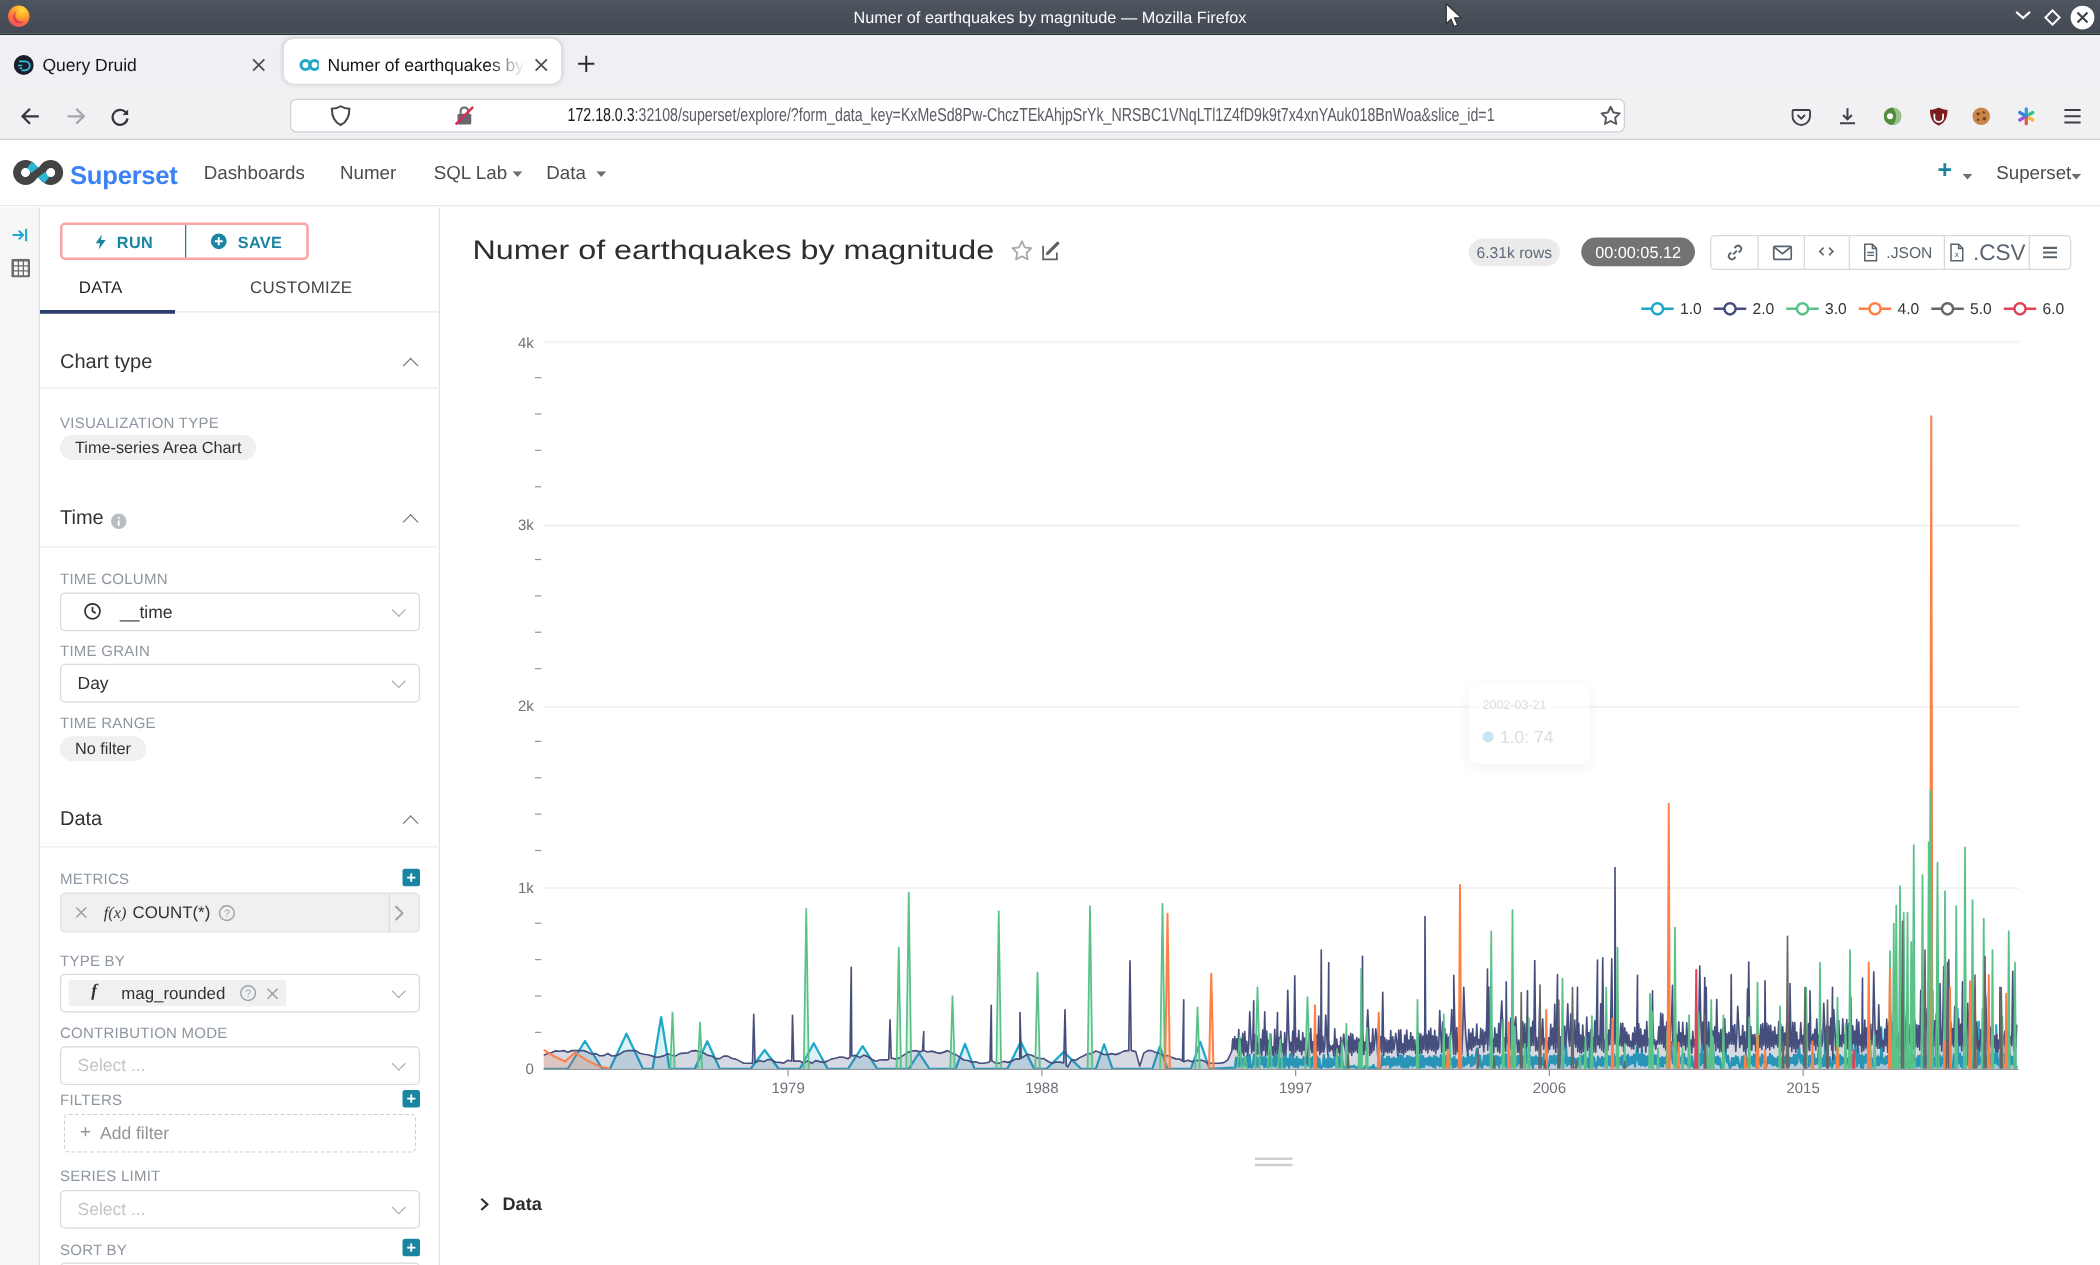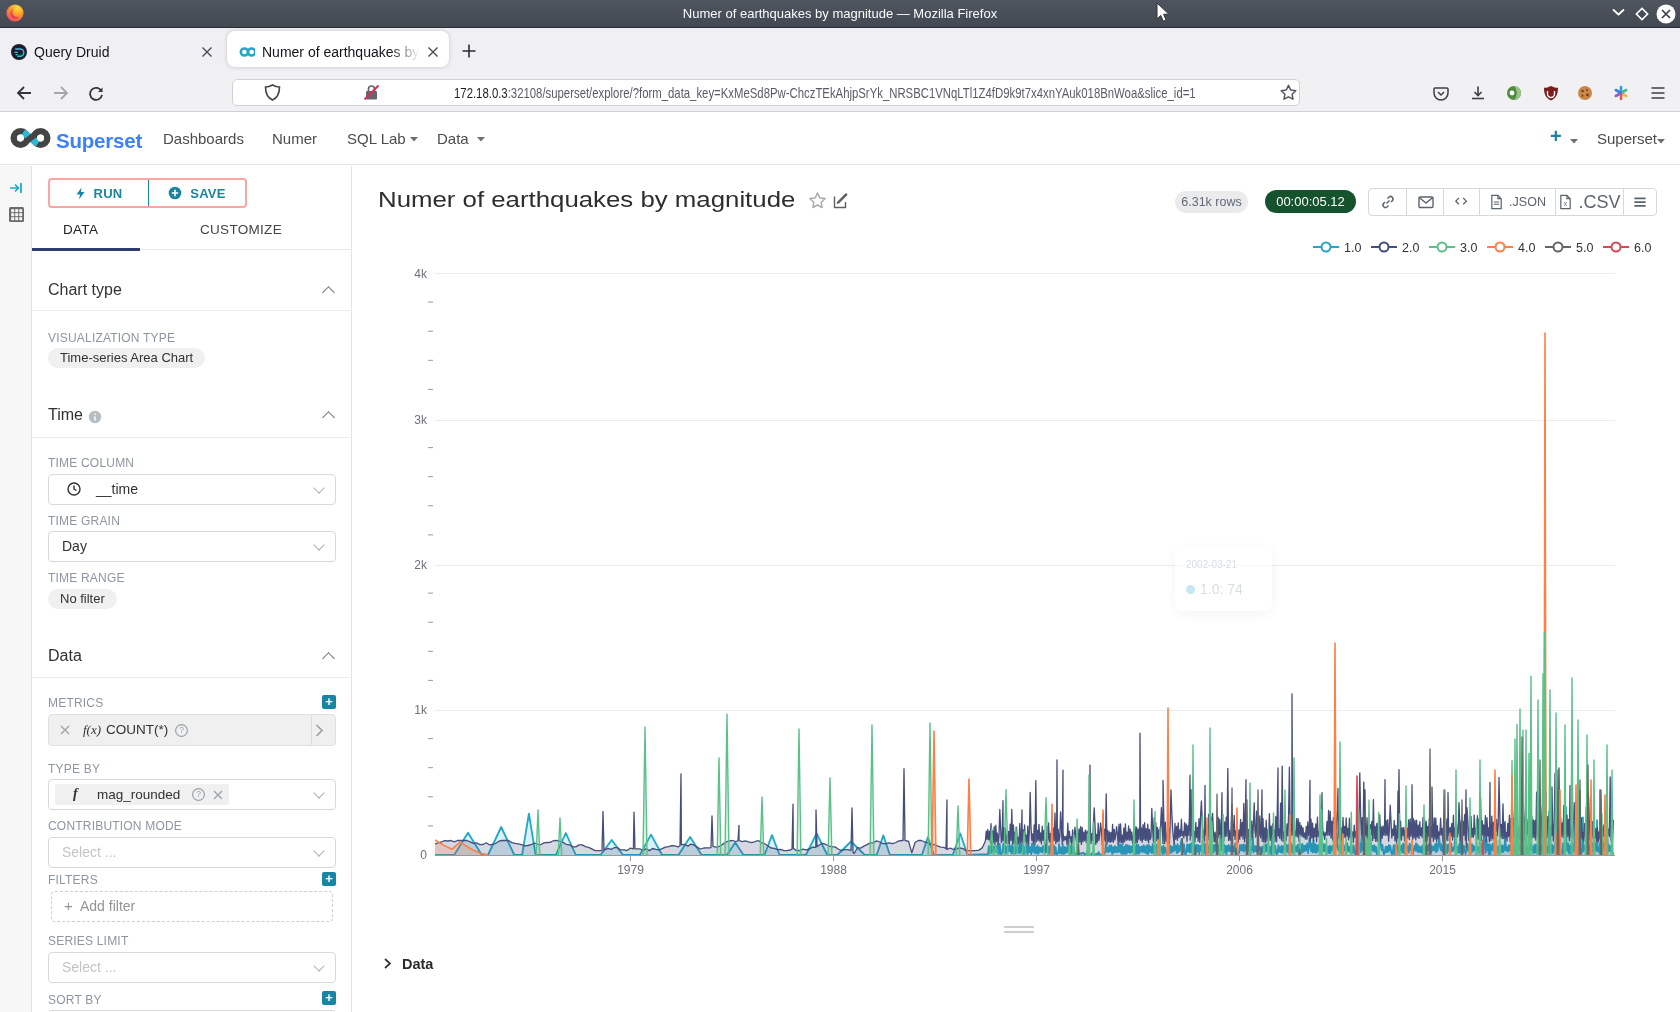--- a/index.html
+++ b/index.html
@@ -23,21 +23,21 @@
 .hdr{font-size:16px;color:#323232;font-weight:500}
 .pill{background:#f0f0f0;border-radius:10px;font-size:13px;color:#323232;display:inline-block;padding:0 12px;line-height:20px}
 .sel{background:#fff;border:1px solid #d9d9d9;border-radius:4px}
 .ph{color:#c4c4c4;font-size:14px}
 .chev:after{content:"";display:block;width:7px;height:7px;border-right:1.5px solid #b0b0b0;border-bottom:1.5px solid #b0b0b0;transform:rotate(45deg)}
 .chevup:after{content:"";display:block;width:8px;height:8px;border-right:1.5px solid #747474;border-bottom:1.5px solid #747474;transform:rotate(-135deg)}
 .plusbtn{width:14px;height:14px;background:#1a85a0;border-radius:2px;color:#fff;font-size:13px;line-height:13px;text-align:center;font-weight:700}
 .divider{height:1px;background:#ececec}
 
 .gpill{background:#ebebeb;border-radius:11px;font-size:12.5px;color:#5f6b7a;text-align:center}
-.tpill{background:#14532d;border-radius:12px;font-size:13px;color:#fff;text-align:center;font-weight:500}
+.tpill{background:#737373;border-radius:12px;font-size:13px;color:#fff;text-align:center;font-weight:500}
 .btngrp{border:1px solid #d8d8d8;border-radius:4px;background:#fff;display:flex}
 .btngrp>div{border-right:1px solid #d8d8d8;display:flex;align-items:center;justify-content:center;color:#5a646e}
 .btngrp>div:last-child{border-right:none}
 #tooltip{left:1175px;top:547px;width:97px;height:64px;background:rgba(255,255,255,.82);border-radius:8px;box-shadow:0 3px 14px rgba(0,0,0,.07);opacity:.75}
 </style></head><body>
 <div class="abs" id="titlebar">
     <div class="wtitle">Numer of earthquakes by magnitude — Mozilla Firefox</div>
   </div>
 <svg class="abs" style="left:6px;top:4px" width="18" height="18" viewBox="0 0 18 18">
     <defs>

